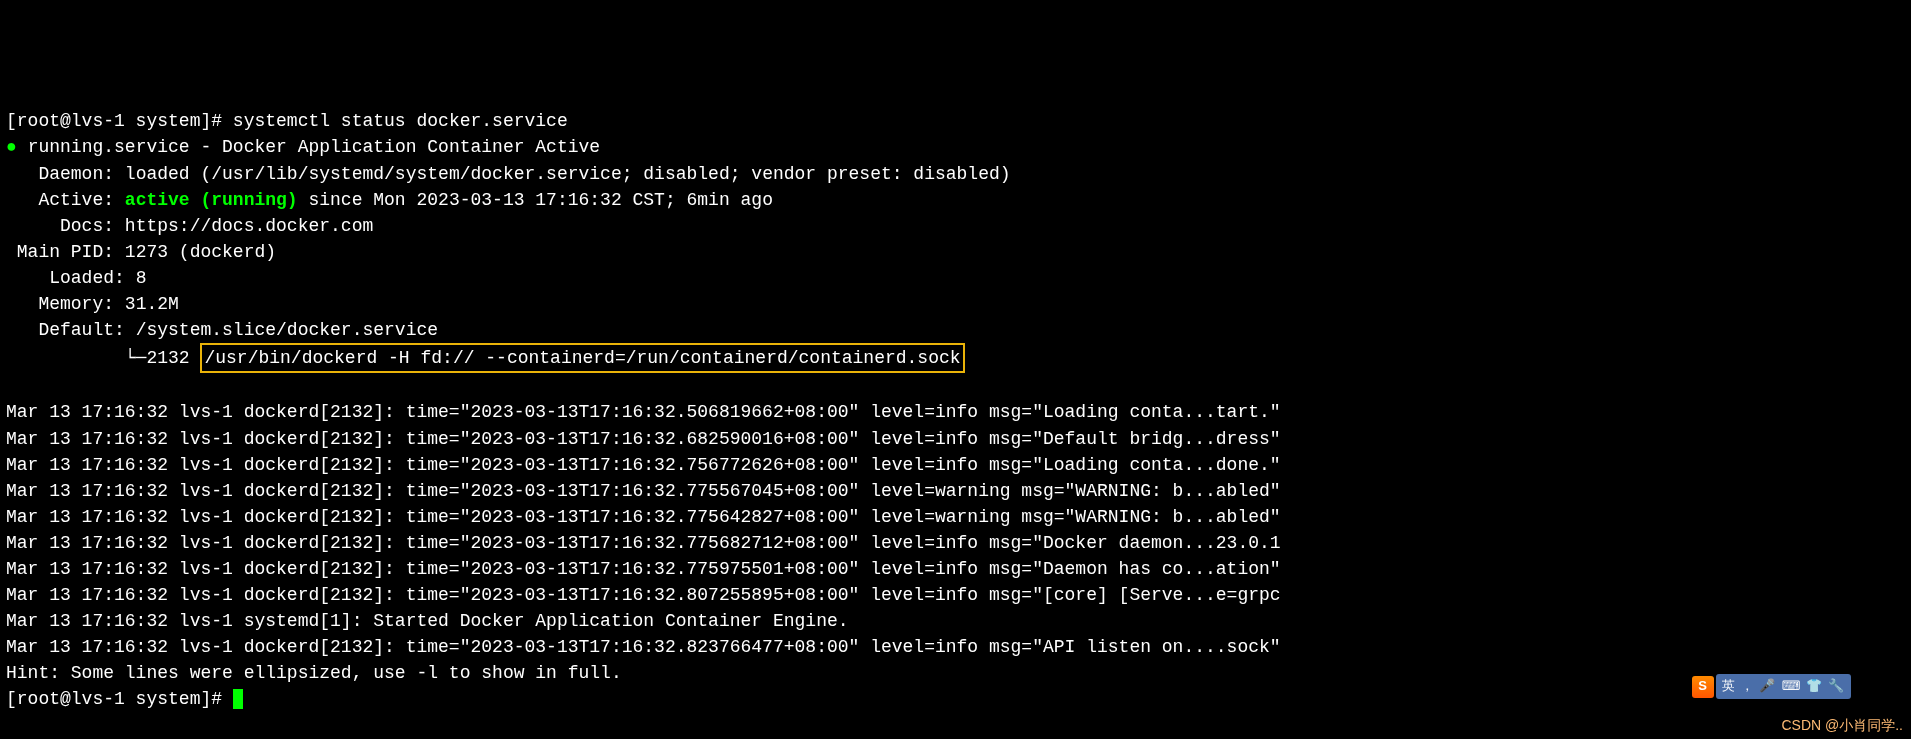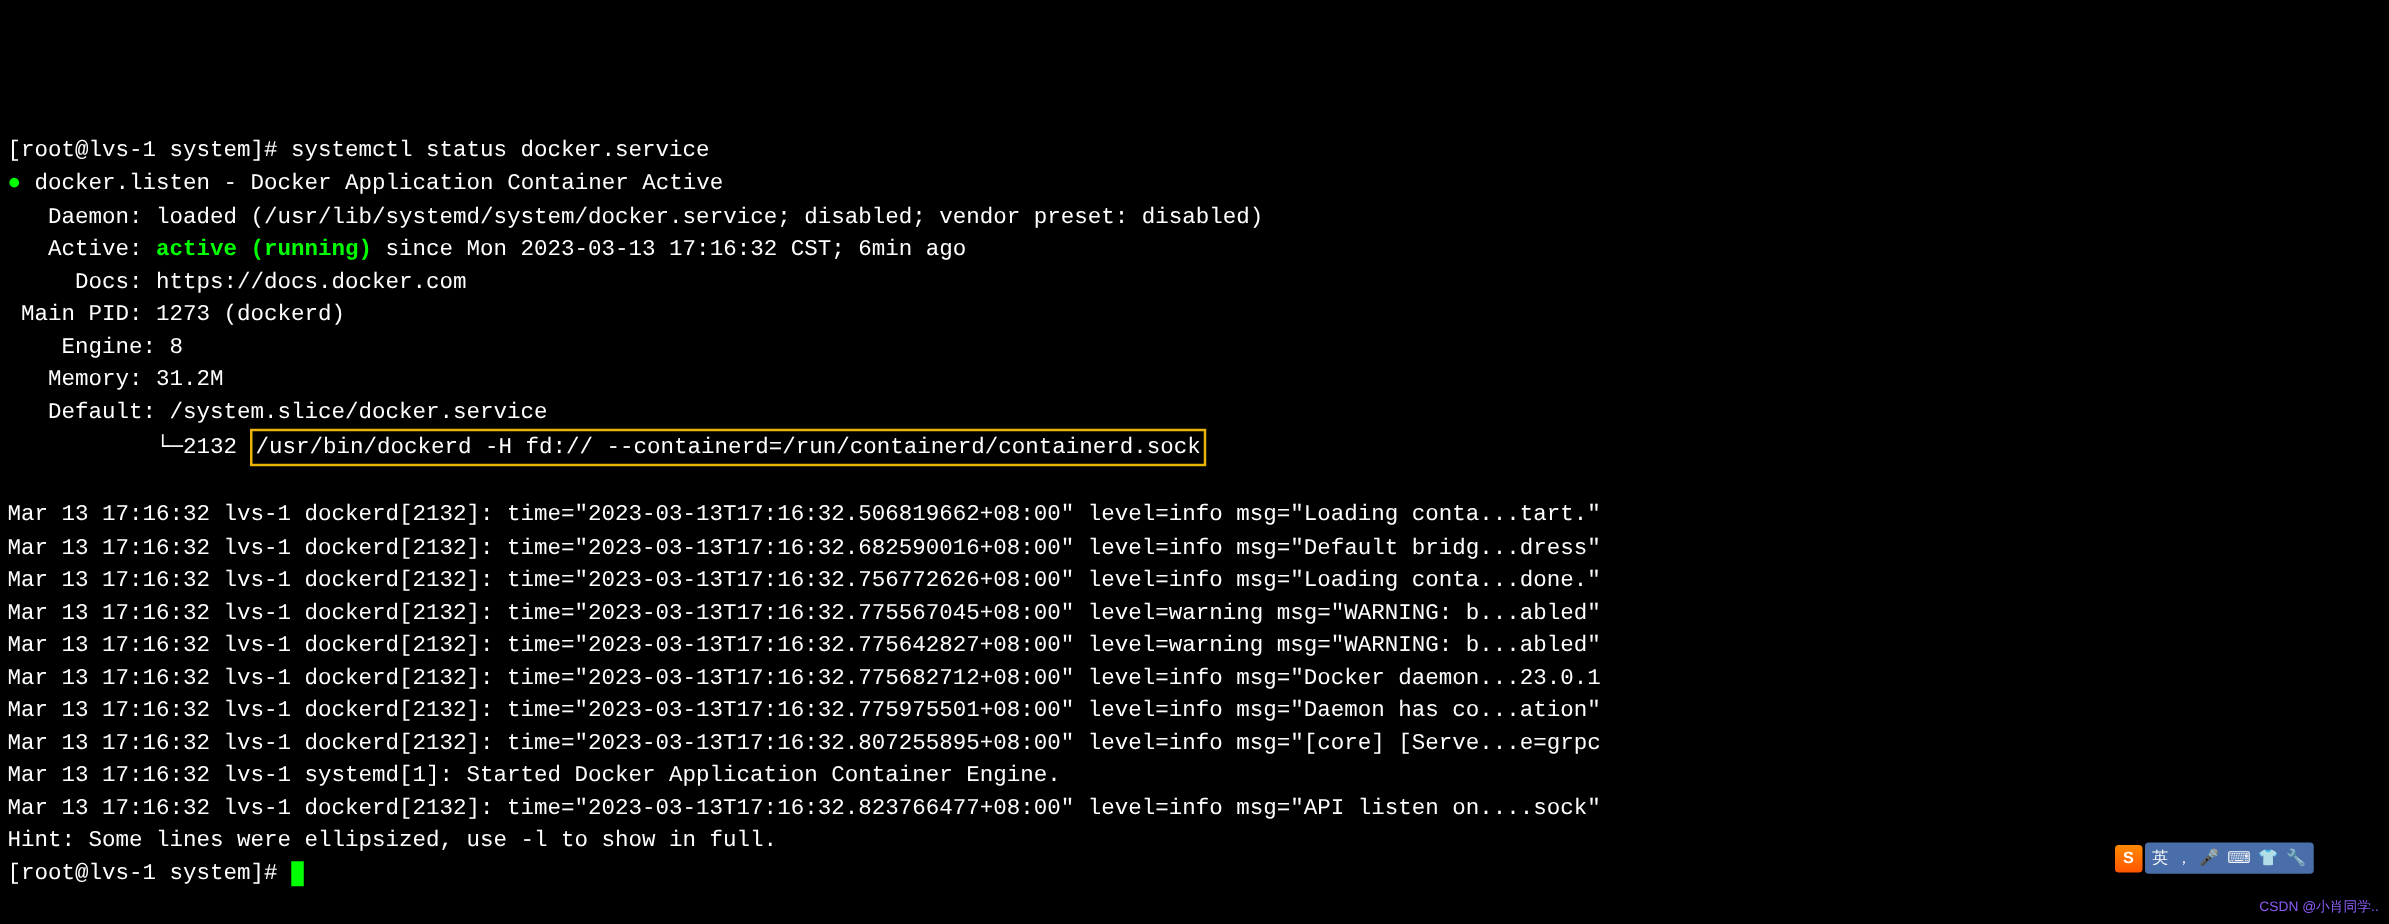--- a/index.html
+++ b/index.html
@@ -49,35 +49,35 @@
   margin-right:2px;
 }
 .ime-body {
   background:#4a6ea9;color:#fff;
   padding:3px 6px;border-radius:3px;
   display:flex;align-items:center;gap:6px;
 }
 .ime-body span{opacity:.95}
 .watermark{
   position:absolute;right:8px;bottom:4px;
-  color:#8b5cf6;font-size:11px;font-family:sans-serif;
+  color:#fdba74;font-size:14px;font-family:sans-serif;
 }
 </style>
 </head>
 <body>
 
 
 
 <div><span>[root@lvs-1 system]# </span><span>systemctl status docker.service</span>
-<span class="bullet">●</span> <span>docker.listen</span><span> - Docker Application Container Active</span>
+<span class="bullet">●</span> <span>running.service</span><span> - Docker Application Container Active</span>
 <span>   Daemon: </span><span>loaded (/usr/lib/systemd/system/docker.service; disabled; vendor preset: disabled)</span>
 <span>   Active: </span><span class="green bold">active (running)</span><span> since Mon 2023-03-13 17:16:32 CST; 6min ago</span>
 <span>     Docs: </span><span>https://docs.docker.com</span>
 <span> Main PID: </span><span>1273 (dockerd)</span>
-<span>    Engine: </span><span>8</span>
+<span>    Loaded: </span><span>8</span>
 <span>   Memory: </span><span>31.2M</span>
 <span>   Default: </span><span>/system.slice/docker.service</span>
 <span>           └─2132 </span><span class="hlbox">/usr/bin/dockerd -H fd:// --containerd=/run/containerd/containerd.sock</span>
 
 <span>Mar 13 17:16:32 lvs-1 dockerd[2132]: time="2023-03-13T17:16:32.506819662+08:00" level=info msg="Loading conta...tart."</span>
 <span>Mar 13 17:16:32 lvs-1 dockerd[2132]: time="2023-03-13T17:16:32.682590016+08:00" level=info msg="Default bridg...dress"</span>
 <span>Mar 13 17:16:32 lvs-1 dockerd[2132]: time="2023-03-13T17:16:32.756772626+08:00" level=info msg="Loading conta...done."</span>
 <span>Mar 13 17:16:32 lvs-1 dockerd[2132]: time="2023-03-13T17:16:32.775567045+08:00" level=warning msg="WARNING: b...abled"</span>
 <span>Mar 13 17:16:32 lvs-1 dockerd[2132]: time="2023-03-13T17:16:32.775642827+08:00" level=warning msg="WARNING: b...abled"</span>
 <span>Mar 13 17:16:32 lvs-1 dockerd[2132]: time="2023-03-13T17:16:32.775682712+08:00" level=info msg="Docker daemon...23.0.1</span>

